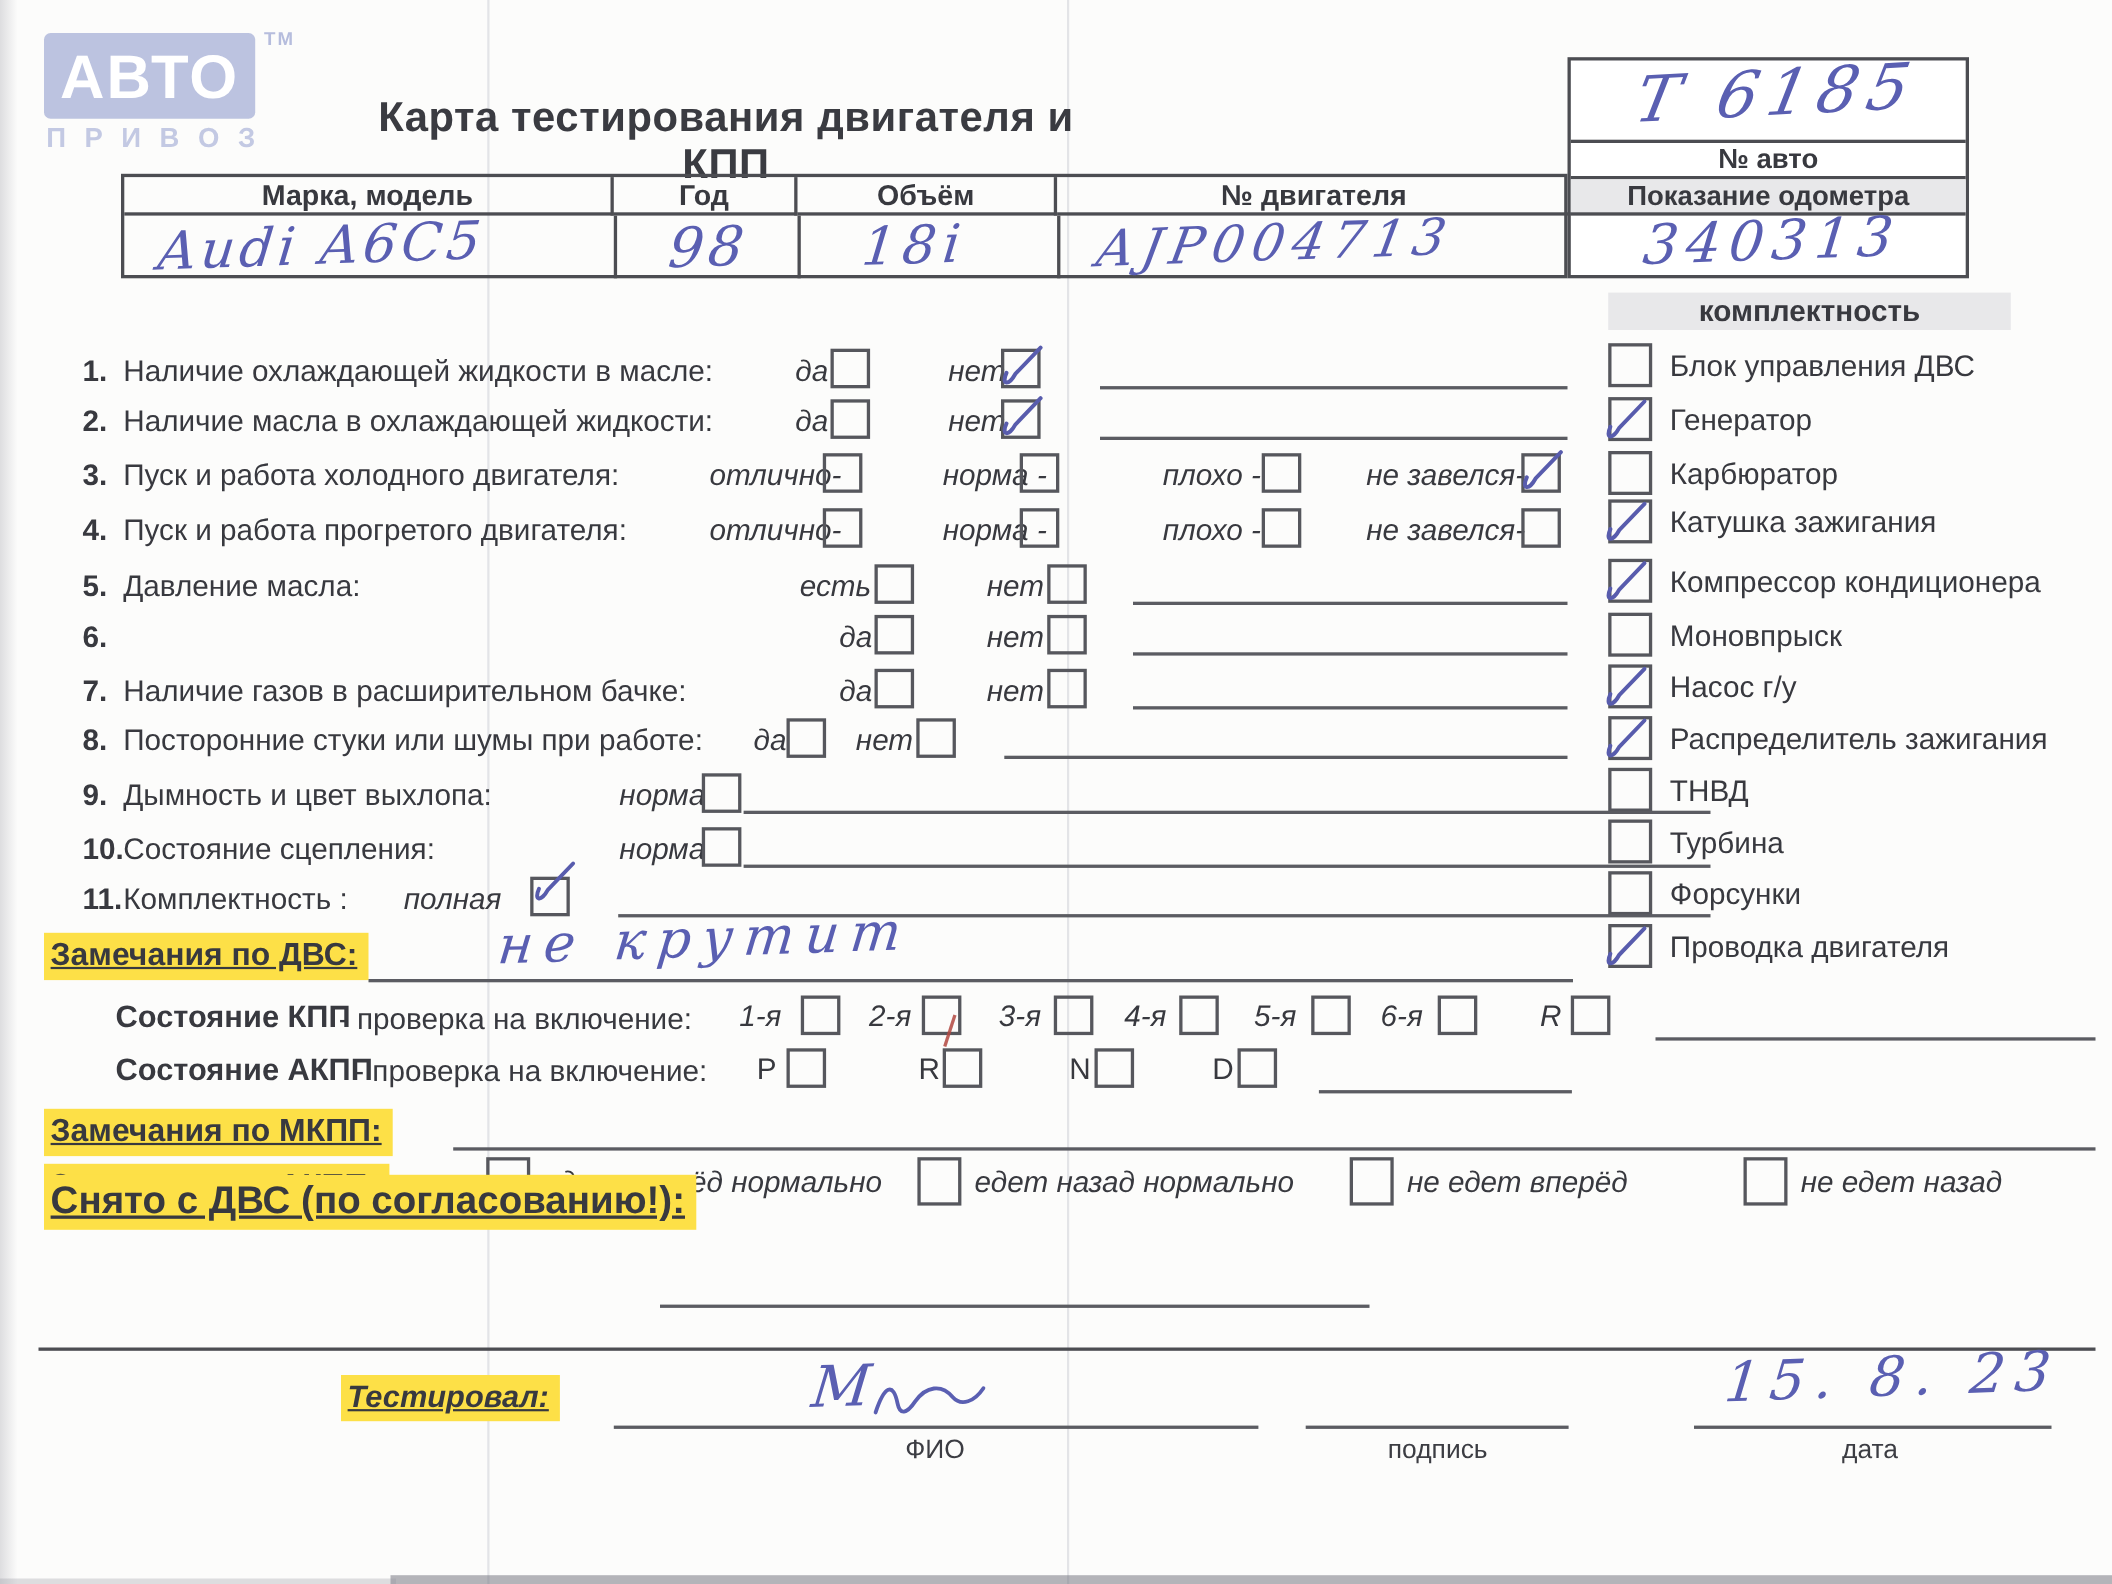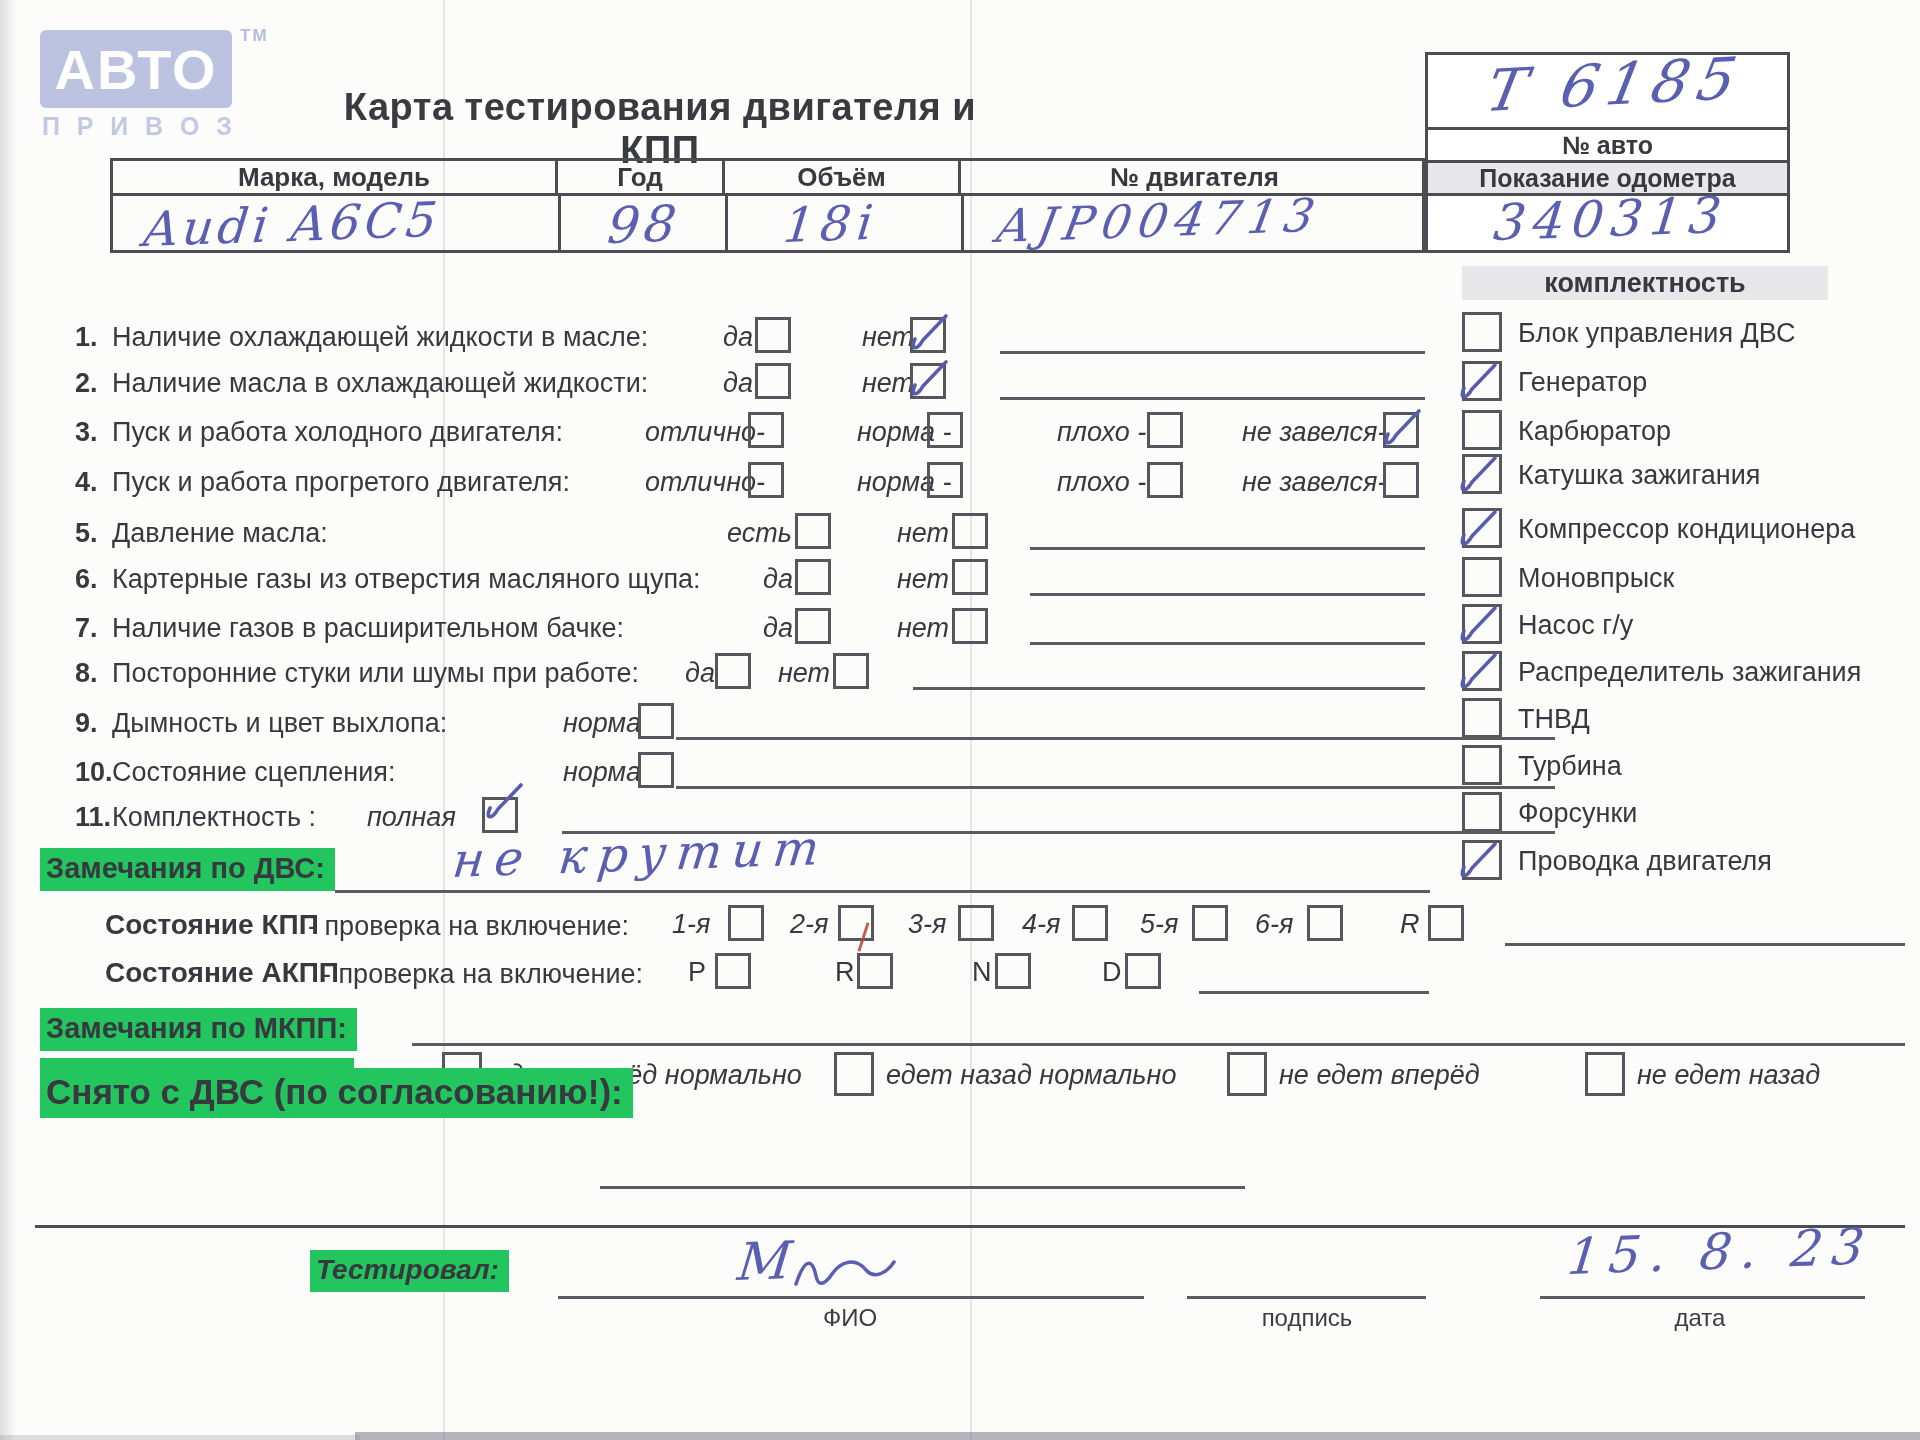--- a/index.html
+++ b/index.html
@@ -36,21 +36,21 @@
   .tick{position:absolute;left:-7px;top:-11px;width:50px;height:50px;overflow:visible;}
   .tick path{stroke:#585cad;stroke-width:3.6px;fill:none;stroke-linecap:round;}
   .wline{position:absolute;height:0;border-top:3px solid #5b5c62;}
   
   .eq-head{position:absolute;left:1462px;top:266px;width:366px;height:34px;background:#e8e8ea;
            display:flex;align-items:center;justify-content:center;font-weight:bold;font-size:27px;}
   .eq-row{position:absolute;left:1462px;width:486px;height:42px;}
   .eq-row .cb{left:0;top:0;width:40px;height:40px;}
   .eq-row .eq-label{position:absolute;left:56px;top:6px;font-size:27px;}
   
-  .sec-label{position:absolute;background:#22c55e;font-weight:bold;font-size:29px;padding:4px 10px 6px 6px;}
+  .sec-label{position:absolute;background:#fde047;font-weight:bold;font-size:29px;padding:4px 10px 6px 6px;text-decoration:underline;}
   .plain-bold{font-weight:bold;font-size:28px;}
   .plain{font-weight:normal;font-size:27px;}
   .gear-label{position:absolute;top:4px;font-size:27px;font-style:italic;}
   .gear-label.up{font-style:normal;}
   .akr-label{position:absolute;top:9px;font-size:27px;font-style:italic;}
   
   .f-label{position:absolute;font-size:24px;color:#3c3d43;}
   .rule{position:absolute;border-top:3px solid #4c4d52;height:0;}
   
   .fold{position:absolute;top:0;width:2px;height:1440px;background:rgba(170,172,186,.30);}
@@ -246,21 +246,20 @@
         <span class="num">5.</span>
         <span class="ilabel">Давление масла:</span>
         <span class="opt-label" style="left:727px;">есть</span>
         <span class="cb" style="left:795px;top:0;"></span>
         <span class="opt-label" style="left:897px;">нет</span>
         <span class="cb" style="left:952px;top:0;"></span>
         <div class="wline" style="left:1030px;top:34px;width:395px;"></div>
       </div>
       <div class="row" style="top:559px;">
         <span class="num">6.</span>
-        <span class="ilabel">Картерные газы из отверстия масляного щупа:</span>
         <span class="opt-label" style="left:763px;">да</span>
         <span class="cb" style="left:795px;top:0;"></span>
         <span class="opt-label" style="left:897px;">нет</span>
         <span class="cb" style="left:952px;top:0;"></span>
         <div class="wline" style="left:1030px;top:34px;width:395px;"></div>
       </div>
       <div class="row" style="top:608px;">
         <span class="num">7.</span>
         <span class="ilabel">Наличие газов в расширительном бачке:</span>
         <span class="opt-label" style="left:763px;">да</span>

